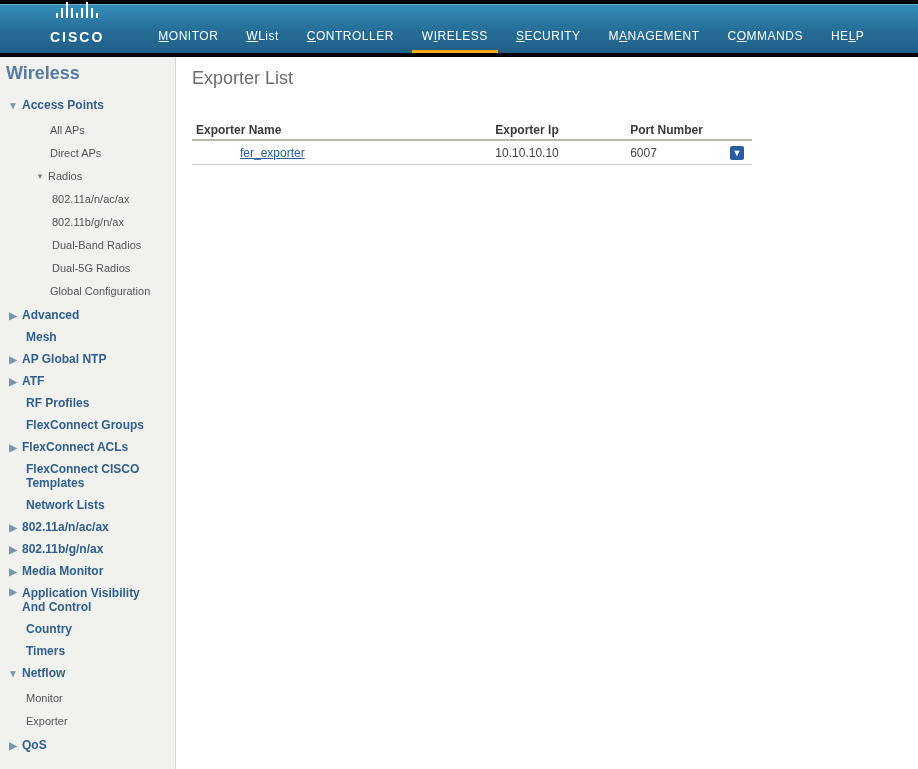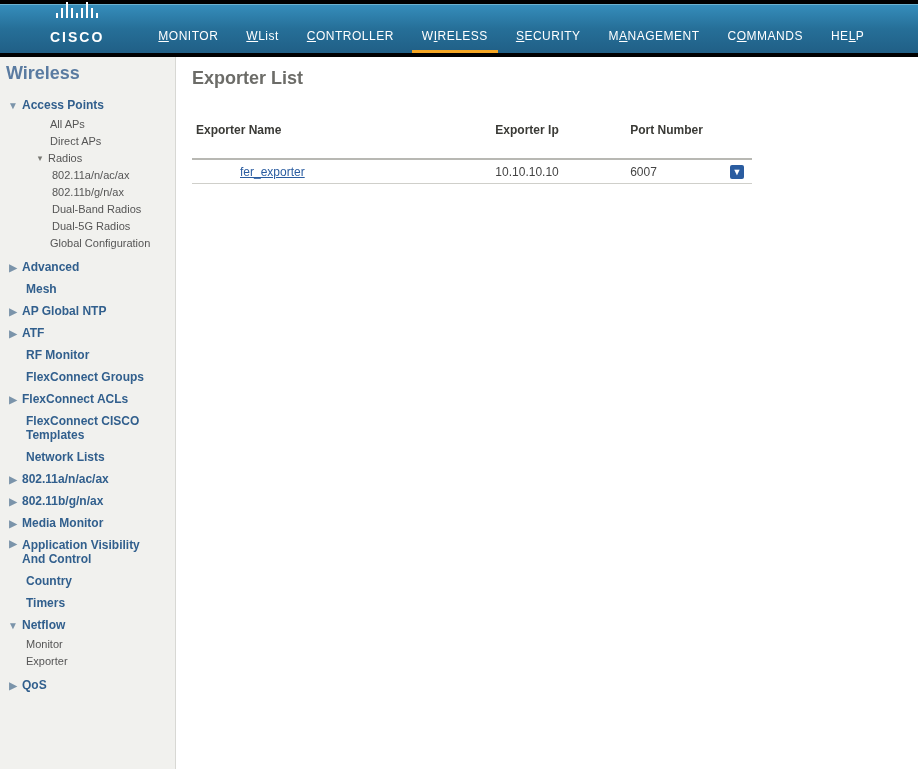--- a/index.html
+++ b/index.html
@@ -67,38 +67,39 @@
     display:flex; align-items:center; gap:4px;
     color:#315f8d; font-weight:bold; font-size:12px;
     padding:4px 2px 4px 22px; cursor:pointer;
   }
   .tri{ width:10px; text-align:center; font-size:10px; color:#7b94aa;}
   .tri-down{ color:#7b94aa;}
   .subitems{ padding-left:28px; }
   .subitem{
     color:#555; font-size:11px; padding:1px 0 2px 18px; cursor:pointer; position:relative;
     line-height:14px;
+    margin-top:6px;
   }
   .subitem.noindent{ padding-left:0; }
   .subitem.withcaret{ padding-left:0; display:flex; align-items:center;}
   .subcaret{ width:16px; text-align:center; color:#7a7a74; font-size:9px;}
   .subsub{ padding-left:20px;}
   .subsub .subitem{ padding-left:0; color:#555;}
   
   
   .content{ flex:1; padding:14px 16px;}
   .page-title{
-    color:#6c6c68; font-size:18px; font-weight:bold; margin-bottom:28px;
+    color:#6c6c68; font-size:18px; font-weight:normal; margin-bottom:28px;
   }
   table.list{
     border-collapse:collapse; width:560px;
   }
   table.list th{
     text-align:left; color:#3a3a36; font-weight:bold; font-size:12px;
-    padding:6px 8px 21px 4px;
+    padding:6px 8px 2px 4px;
     border-bottom:2px solid #b8b8b3;
     background:#fff;
     margin-top:37px;
   }
   table.list td{
     padding:4px 8px 4px 4px;
     font-size:12px;
     border-bottom:1px solid #cfcfca;
     color:#444;
   }
@@ -174,21 +175,21 @@
       </div>
     <div class="side-link">Mesh</div>
     <div class="side-heading">
         <span class="tri">▶</span>
         <span>AP Global NTP</span>
       </div>
     <div class="side-heading">
         <span class="tri">▶</span>
         <span>ATF</span>
       </div>
-    <div class="side-link">RF Monitor</div>
+    <div class="side-link">RF Profiles</div>
     <div class="side-link">FlexConnect Groups</div>
     <div class="side-heading">
         <span class="tri">▶</span>
         <span>FlexConnect ACLs</span>
       </div>
     <div class="side-link" style="width:150px">FlexConnect CISCO Templates</div>
     <div class="side-link">Network Lists</div>
     <div class="side-heading">
         <span class="tri">▶</span>
         <span>802.11a/n/ac/ax</span>

